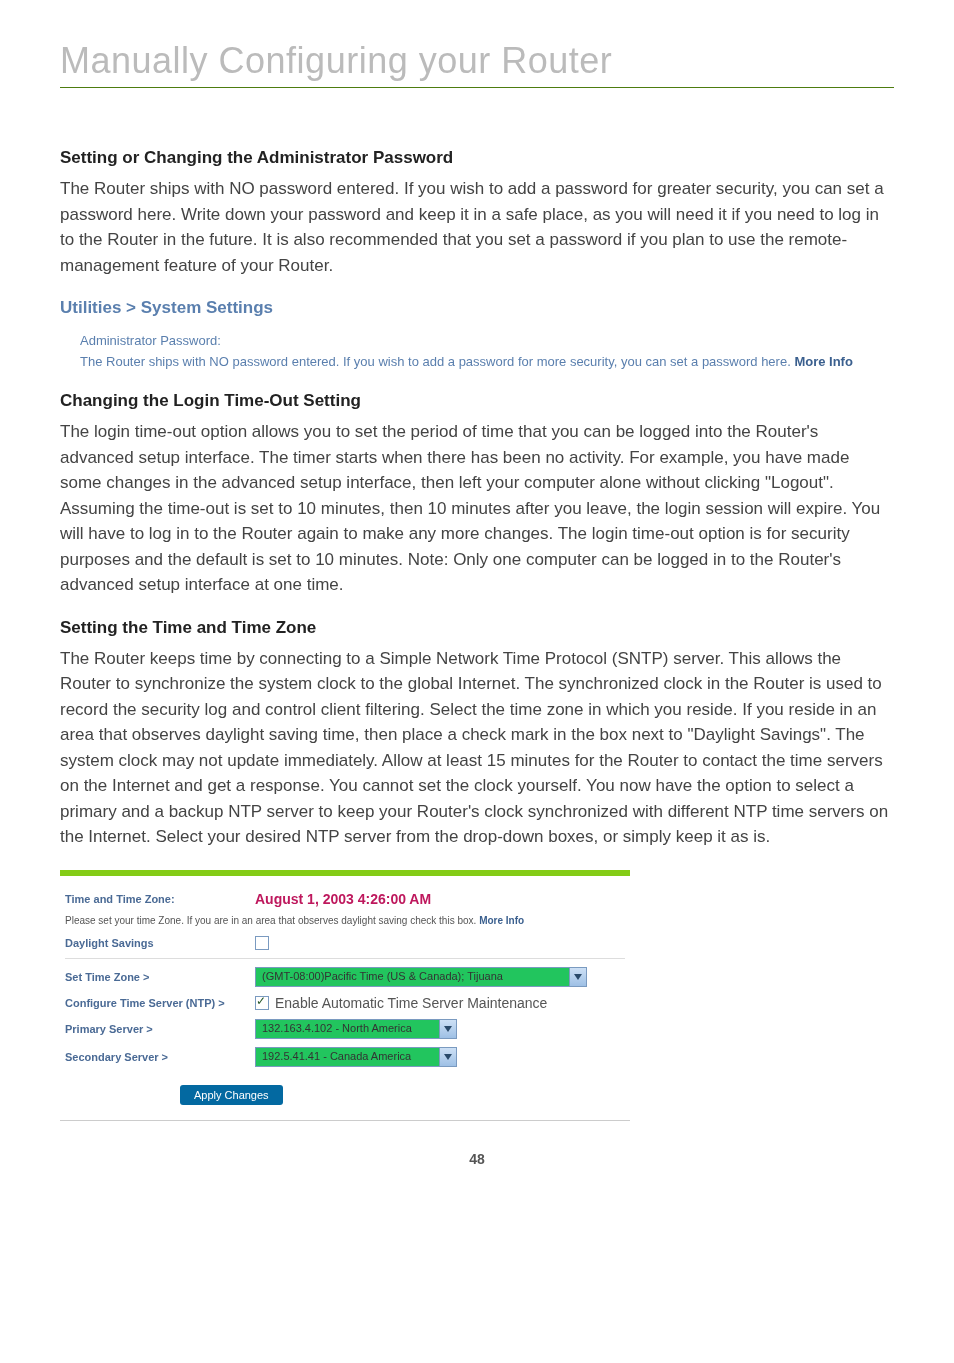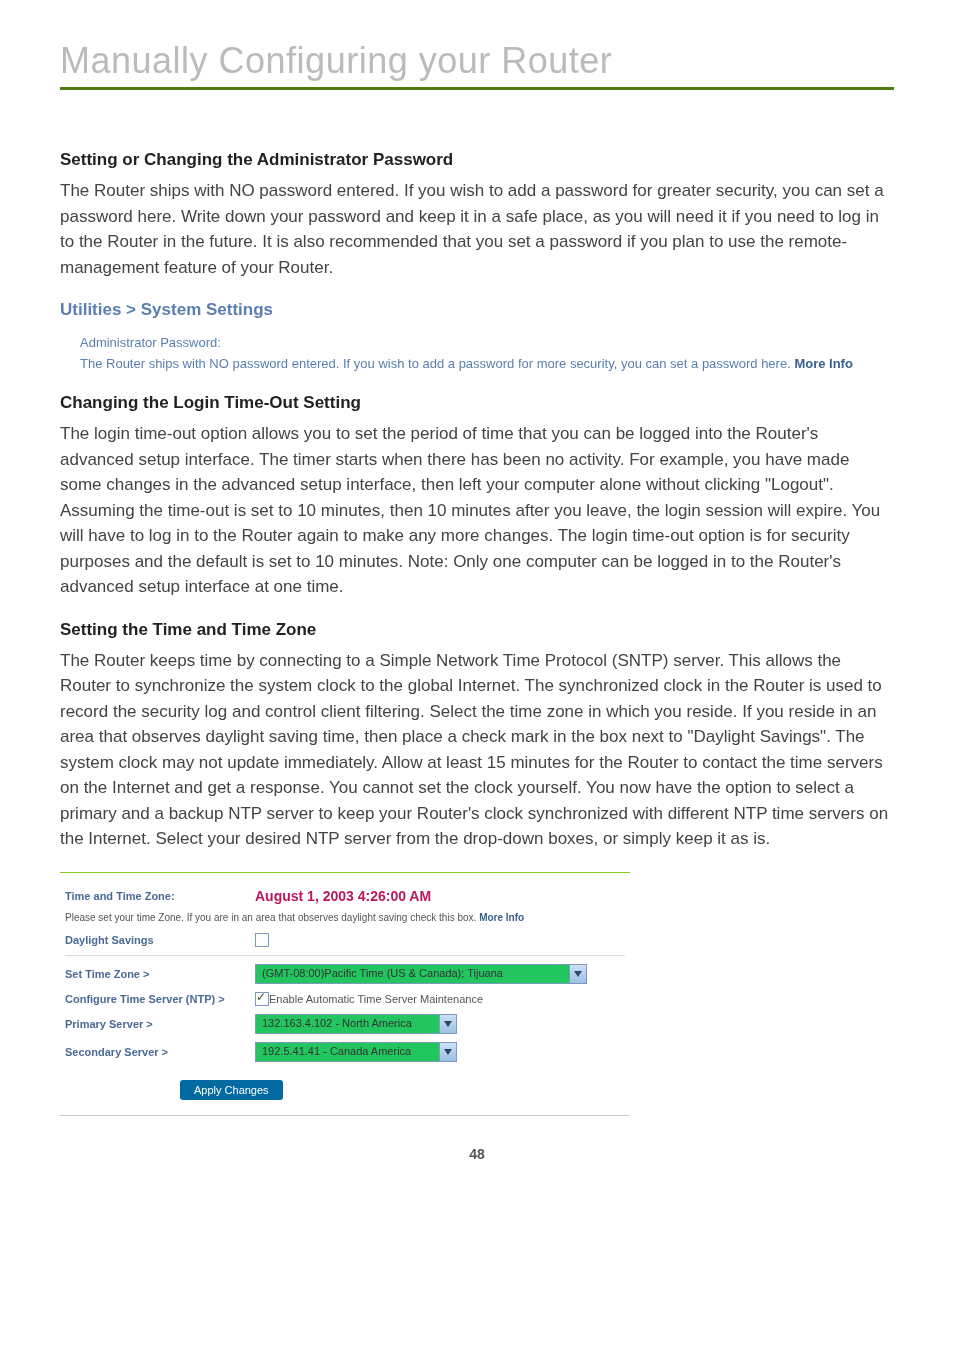--- a/index.html
+++ b/index.html
@@ -10,21 +10,21 @@
     color: #333;
     width: 954px;
   }
   .page {
     padding: 40px 60px 30px 60px;
   }
   .main-title {
     font-size: 36px;
     font-weight: 300;
     color: #bbb;
-    border-bottom: 3px solid #4d7c0f;
+    border-bottom: 1px solid #4d7c0f;
     padding-bottom: 5px;
     margin-bottom: 60px;
     letter-spacing: 0.5px;
   }
   .section-heading {
     font-weight: bold;
     font-size: 17px;
     color: #222;
     margin-top: 20px;
     margin-bottom: 8px;
@@ -54,21 +54,21 @@
   .info-text {
     color: #5a7fae;
     font-size: 13px;
     line-height: 1.4;
   }
   .more-link {
     color: #3a5f8e;
     font-weight: bold;
   }
   .panel {
-    border-top: 1px solid #84cc16;
+    border-top: 6px solid #84cc16;
     border-bottom: 1px solid #ccc;
     padding: 15px 5px 15px 5px;
     margin-top: 10px;
     width: 560px;
   }
   .panel-row {
     display: flex;
     align-items: center;
     margin-bottom: 8px;
     font-size: 11px;
@@ -206,21 +206,21 @@
           <svg viewBox="0 0 8 6">
               <path d="M0 0 L8 0 L4 6 Z" fill="#2a4a6a"></path>
             </svg>
         </div>
       </div>
     </div>
 
     <div class="panel-row">
       <div class="panel-label">Configure Time Server (NTP) &gt;</div>
       <div class="checkbox checked"></div>
-      <div style="font-size:11px;color:#555;">Enable Automatic Time Server Maintenance</div>
+      <div style="margin-left:6px;font-size:14px;color:#555;">Enable Automatic Time Server Maintenance</div>
     </div>
 
     <div class="panel-row">
       <div class="panel-label">Primary Server &gt;</div>
       <div class="select-box select-med">
         <div class="select-text">132.163.4.102 - North America</div>
         <div class="select-arrow">
           <svg viewBox="0 0 8 6">
               <path d="M0 0 L8 0 L4 6 Z" fill="#2a4a6a"></path>
             </svg>

